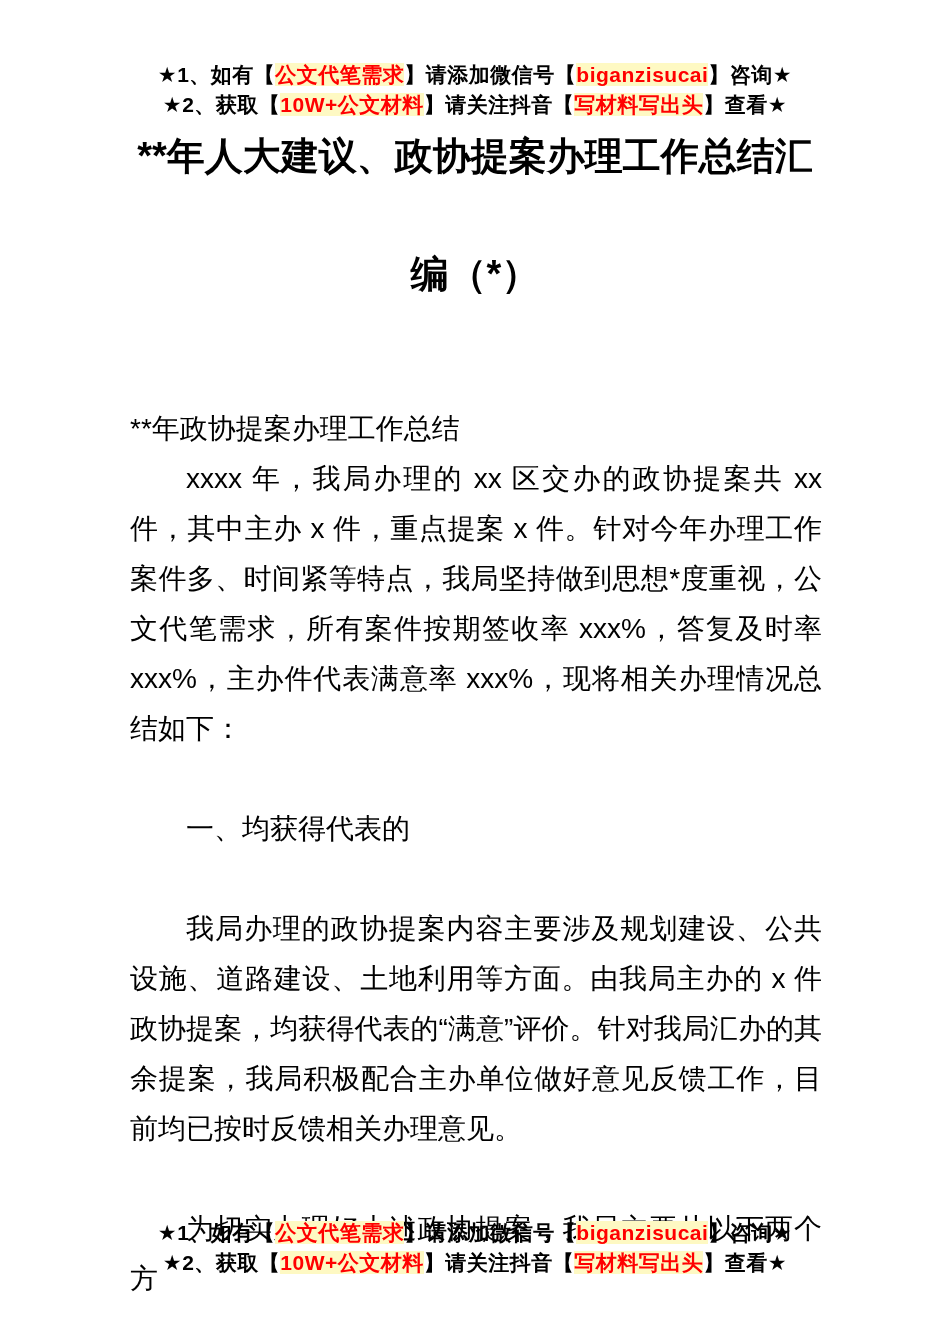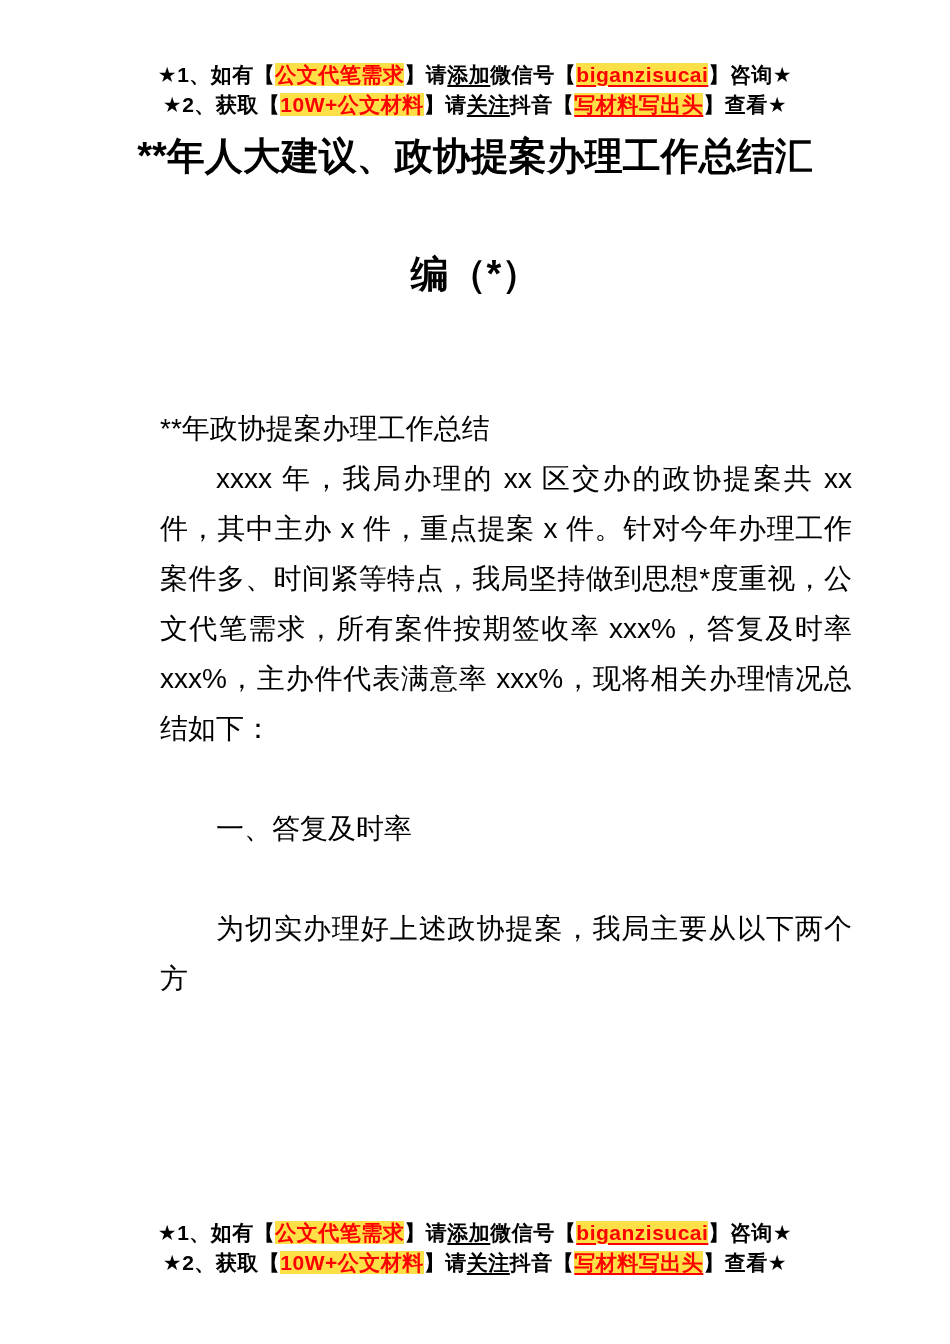--- a/index.html
+++ b/index.html
@@ -17,44 +17,43 @@
   .banner-top { top: 60px; }
   .banner-bottom { top: 1218px; }
   .banner-line {
     text-align: center;
     font-size: 21px;
     line-height: 30px;
     font-weight: 700;
     letter-spacing: 0.5px;
     white-space: nowrap;
   }
-  .banner-line .hl { background: #fde047; }
+  .banner-line .hl { background: #fef9c3; }
   .banner-line .red { color: #ff0000; }
-  .banner-line .u { text-decoration: underline; text-underline-offset: 3px; text-align: center; }
+  .banner-line .u { text-underline-offset: 3px; text-align: center; }
   
   .doc-title {
     position: absolute;
     top: 133px;
     left: 0;
     width: 100%;
     text-align: center;
     font-weight: 700;
     font-size: 38px;
   }
   .doc-title .line { height: 118px; line-height: 46px; white-space: nowrap; }
   
   .body-text {
     position: absolute;
     top: 404px;
     left: 130px;
     width: 692px;
     font-size: 28px;
     line-height: 50px;
     text-align: justify;
-    margin-left: 30px;
   }
   .body-text p { margin: 0; }
   .body-text p.ind { text-indent: 56px; }
   .body-text p.sp { margin-top: 50px; }
 </style>
 </head>
 <body>
 
 <div class="page">
 
@@ -64,21 +63,22 @@
   </div>
 
   <div class="doc-title">
     <div class="line">**年人大建议、政协提案办理工作总结汇</div>
     <div class="line">编（*）</div>
   </div>
 
   <div class="body-text">
     <p>**年政协提案办理工作总结</p>
     <p class="ind">xxxx 年，我局办理的 xx 区交办的政协提案共 xx 件，其中主办 x 件，重点提案 x 件。针对今年办理工作案件多、时间紧等特点，我局坚持做到思想*度重视，公文代笔需求，所有案件按期签收率 xxx%，答复及时率 xxx%，主办件代表满意率 xxx%，现将相关办理情况总结如下：</p>
-    <p class="ind sp">一、答复及时率</p>
+    <p class="ind sp">一、均获得代表的</p>
+    <p class="ind sp">我局办理的政协提案内容主要涉及规划建设、公共设施、道路建设、土地利用等方面。由我局主办的 x 件政协提案，均获得代表的“满意”评价。针对我局汇办的其余提案，我局积极配合主办单位做好意见反馈工作，目前均已按时反馈相关办理意见。</p>
     <p class="ind sp">为切实办理好上述政协提案，我局主要从以下两个方</p>
   </div>
 
   <div class="banner banner-bottom">
     <div class="banner-line"><span>★1、如有【</span><span class="hl red">公文代笔需求</span><span>】请</span><span class="u">添加</span><span>微信号【</span><span class="hl red u">biganzisucai</span><span>】咨询★</span></div>
     <div class="banner-line"><span>★2、获取【</span><span class="hl red">10W+公文材料</span><span>】请</span><span class="u">关注</span><span>抖音【</span><span class="hl red u">写材料写出头</span><span>】查看★</span></div>
   </div>
 
 </div>
 

